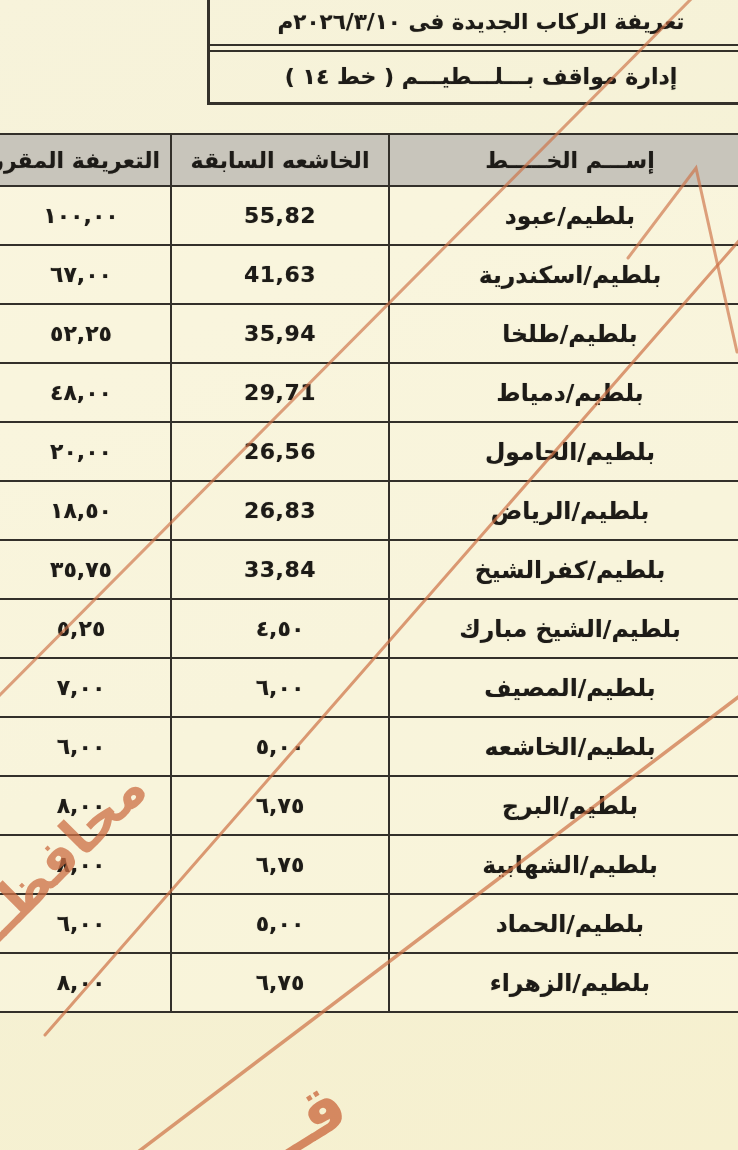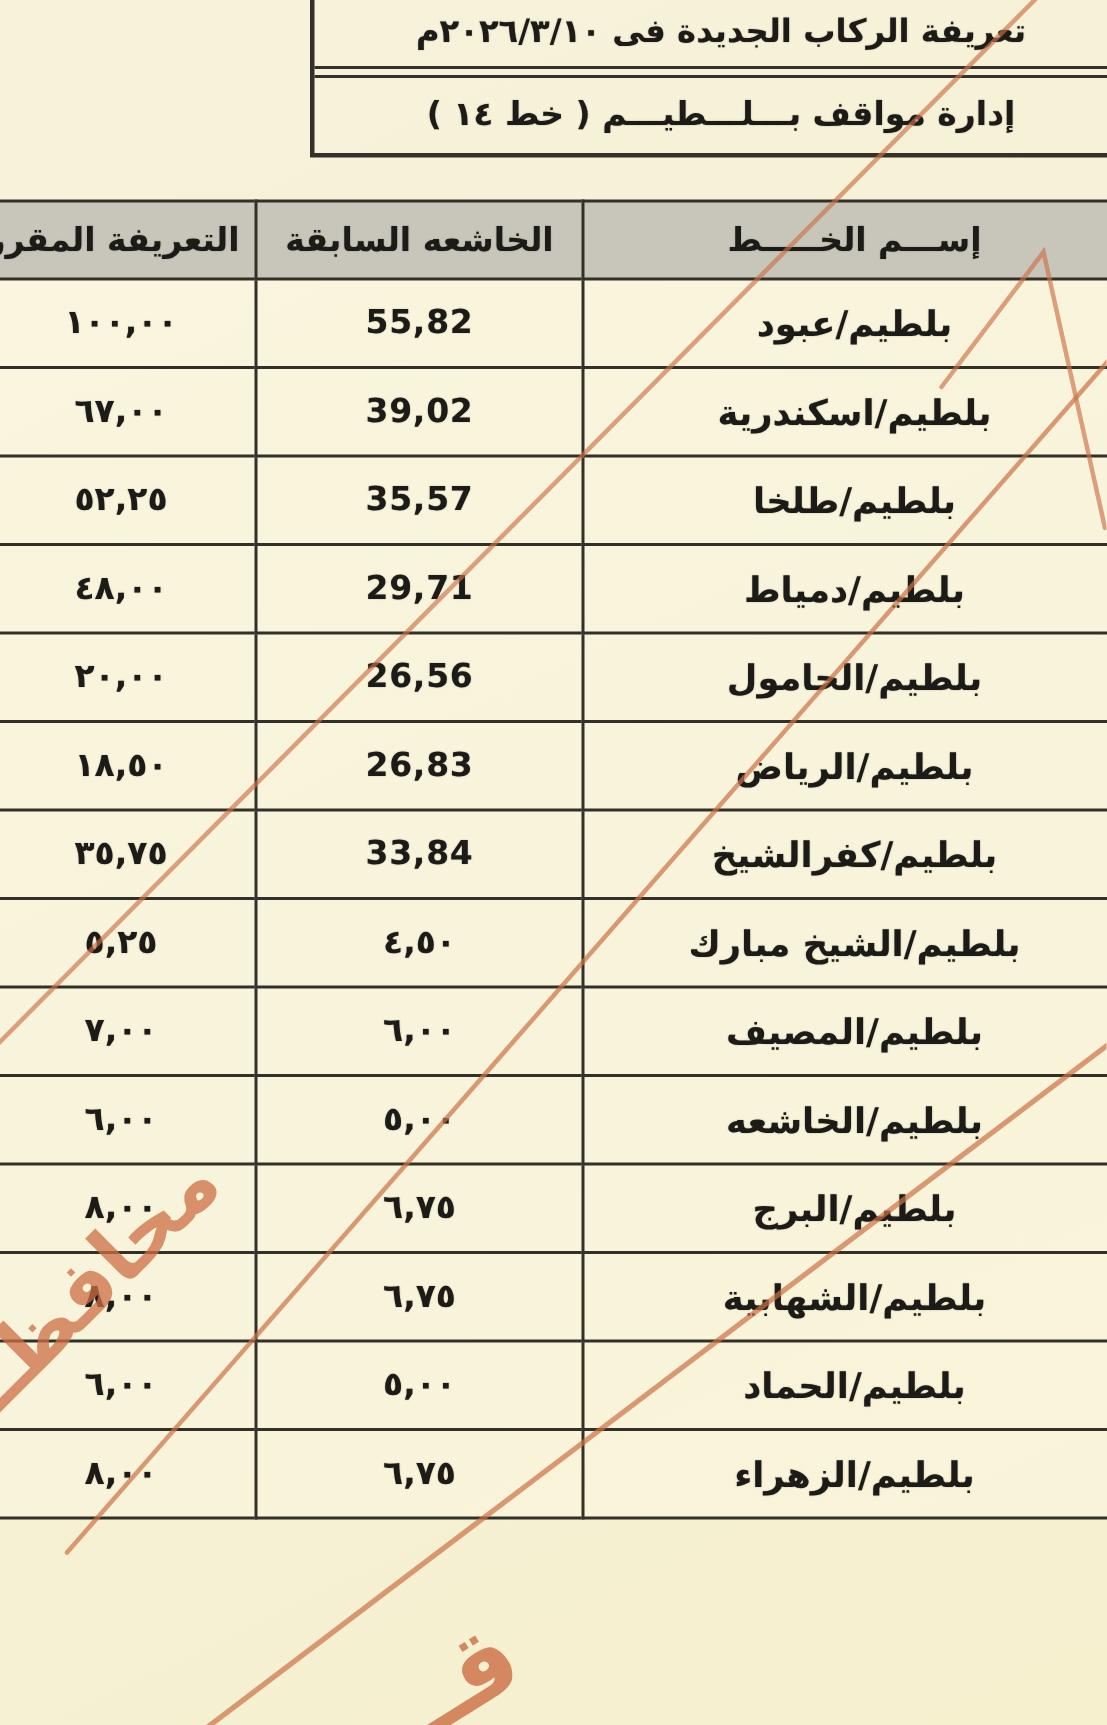--- a/index.html
+++ b/index.html
@@ -74,26 +74,26 @@
       </tr>
     </thead>
     <tbody>
       <tr>
         <td class="name-cell">بلطيم/عبود</td>
         <td class="num-cell">55,82</td>
         <td class="num-cell">١٠٠,٠٠</td>
       </tr>
       <tr>
         <td class="name-cell">بلطيم/اسكندرية</td>
-        <td class="num-cell">39,02</td>
+        <td class="num-cell">41,63</td>
         <td class="num-cell">٦٧,٠٠</td>
       </tr>
       <tr>
         <td class="name-cell">بلطيم/طلخا</td>
-        <td class="num-cell">35,57</td>
+        <td class="num-cell">35,94</td>
         <td class="num-cell">٥٢,٢٥</td>
       </tr>
       <tr>
         <td class="name-cell">بلطيم/دمياط</td>
         <td class="num-cell">29,71</td>
         <td class="num-cell">٤٨,٠٠</td>
       </tr>
       <tr>
         <td class="name-cell">بلطيم/الحامول</td>
         <td class="num-cell">26,56</td>

